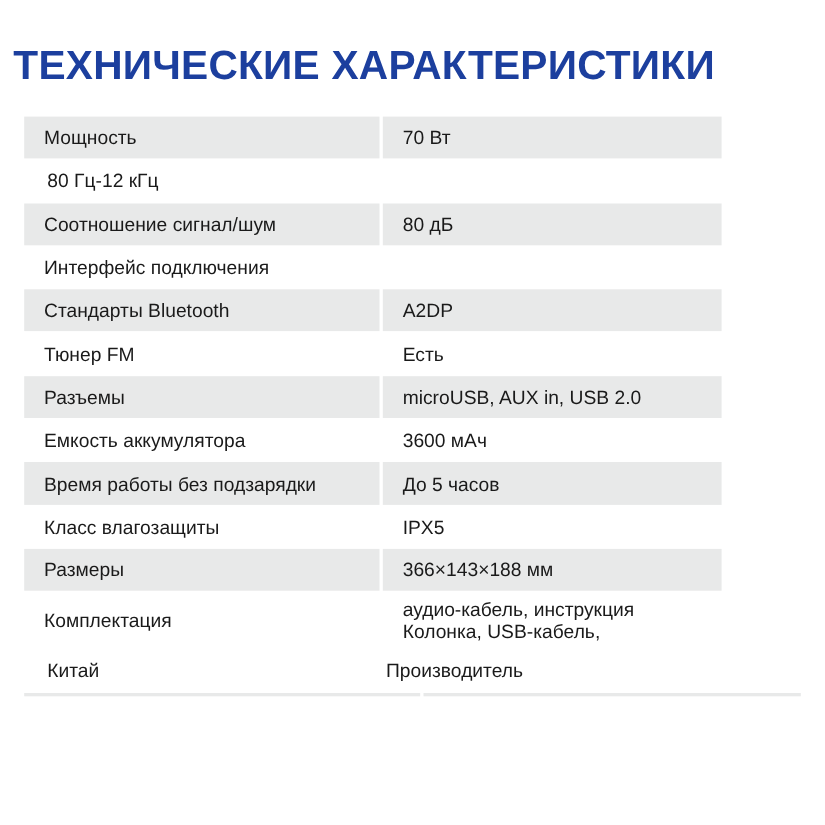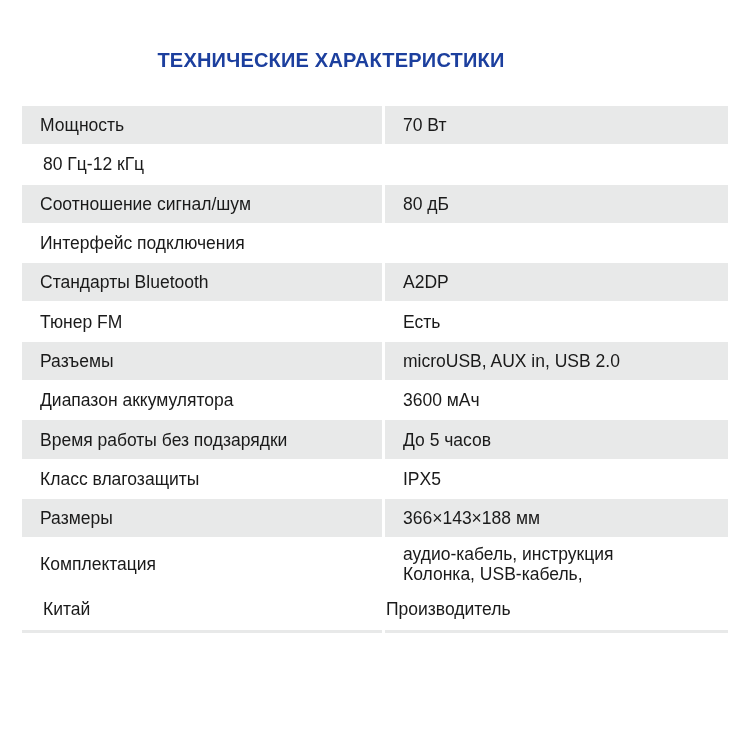--- a/index.html
+++ b/index.html
@@ -16,34 +16,34 @@
       color: #1a1a1a;
     }
     .title {
       position: absolute;
       top: 40px;
       left: 0;
       width: 662px;
       text-align: center;
       font-family: "Liberation Sans", sans-serif;
       font-weight: bold;
-      font-size: 20px;
+      font-size: 37px;
       letter-spacing: 0.2px;
       color: #1c3f9e;
       line-height: 40px;
     }
     .table {
       position: absolute;
       top: 105px;
       left: 22px;
       width: 706px;
     }
     .row {
       display: flex;
-      width: 706px;
+      width: 634px;
       height: 38.3px;
       align-items: stretch;
     }
     .row.tall {
       height: 52px;
     }
     .cell {
       box-sizing: border-box;
       display: flex;
       align-items: center;
@@ -111,21 +111,21 @@
   </div>
   <div class="row">
     <div class="cell key">Тюнер FM</div>
     <div class="cell val">Есть</div>
   </div>
   <div class="row shaded">
     <div class="cell key">Разъемы</div>
     <div class="cell val">microUSB, AUX in, USB 2.0</div>
   </div>
   <div class="row">
-    <div class="cell key">Диапазон аккумулятора</div>
+    <div class="cell key">Емкость аккумулятора</div>
     <div class="cell val">3600 мАч</div>
   </div>
   <div class="row shaded">
     <div class="cell key">Время работы без подзарядки</div>
     <div class="cell val">До 5 часов</div>
   </div>
   <div class="row">
     <div class="cell key">Класс влагозащиты</div>
     <div class="cell val">IPX5</div>
   </div>

